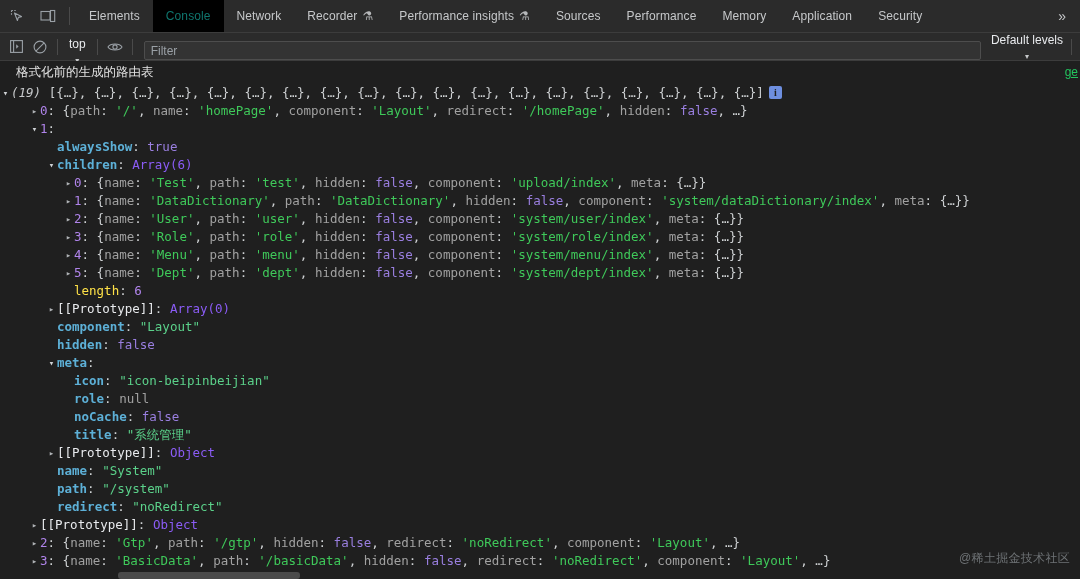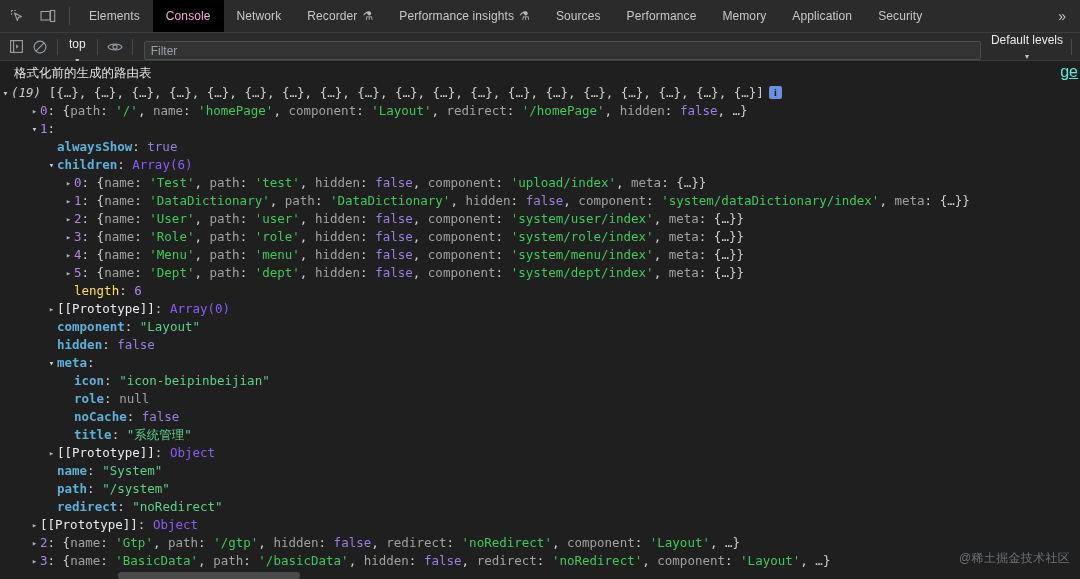--- a/index.html
+++ b/index.html
@@ -51,21 +51,21 @@
     gap: 5px;
     padding: 0 13px;
     font-size: 12px;
     color: #c6c8ca;
     white-space: nowrap;
     cursor: pointer;
     letter-spacing: .1px;
   }
   .tab.active {
     background: #000000;
-    color: #f9a8d4;
+    color: #0f766e;
   }
   .tab .flask {
     font-size: 12px;
     color: #b6b8ba;
     line-height: 1;
   }
   .tab-more {
     display: flex; align-items: center;
     padding: 0 14px 0 8px;
     font-size: 14px;
@@ -142,34 +142,33 @@
     font-family: "DejaVu Sans Mono", monospace;
     font-size: 12.5px;
     line-height: 18px;
   }
   .msg {
     position: relative;
     padding: 2px 0 1px 0;
     border-bottom: 1px solid #2e2e2e;
   }
   .msg-text {
-    font-family: Liberation Serif, serif;
+    font-family: Liberation Mono, monospace;
     font-size: 12.5px;
     color: #e3e3e3;
-    padding-left: 2px;
+    padding-left: 16px;
     line-height: 20px;
-    margin-left: 12px;
   }
   .source-link {
     position: absolute;
     right: 2px;
     top: 2px;
     font-family: "Liberation Sans", sans-serif;
-    font-size: 16px;
-    color: #5eead4;
+    font-size: 12px;
+    color: #22c55e;
     text-decoration: underline;
     white-space: nowrap;
     cursor: pointer;
   }
   .obj-block {
     white-space: nowrap;
   }
   .row {
     height: 18px;
     line-height: 18px;

